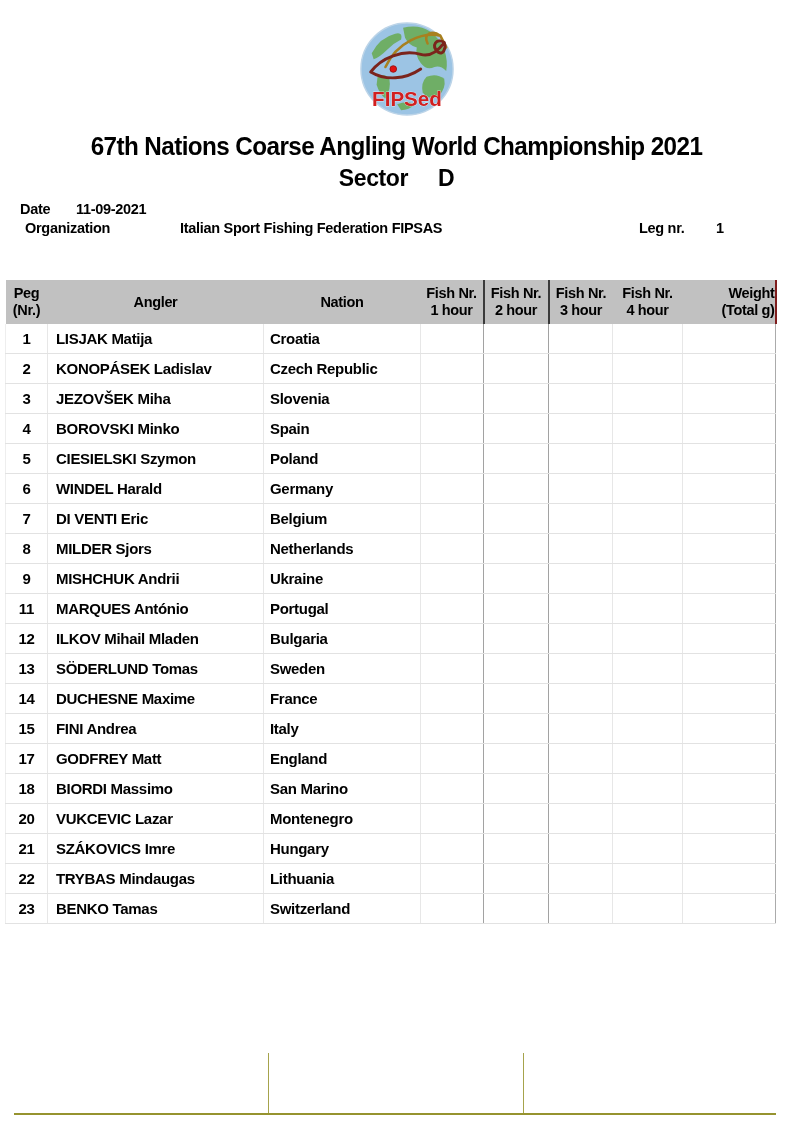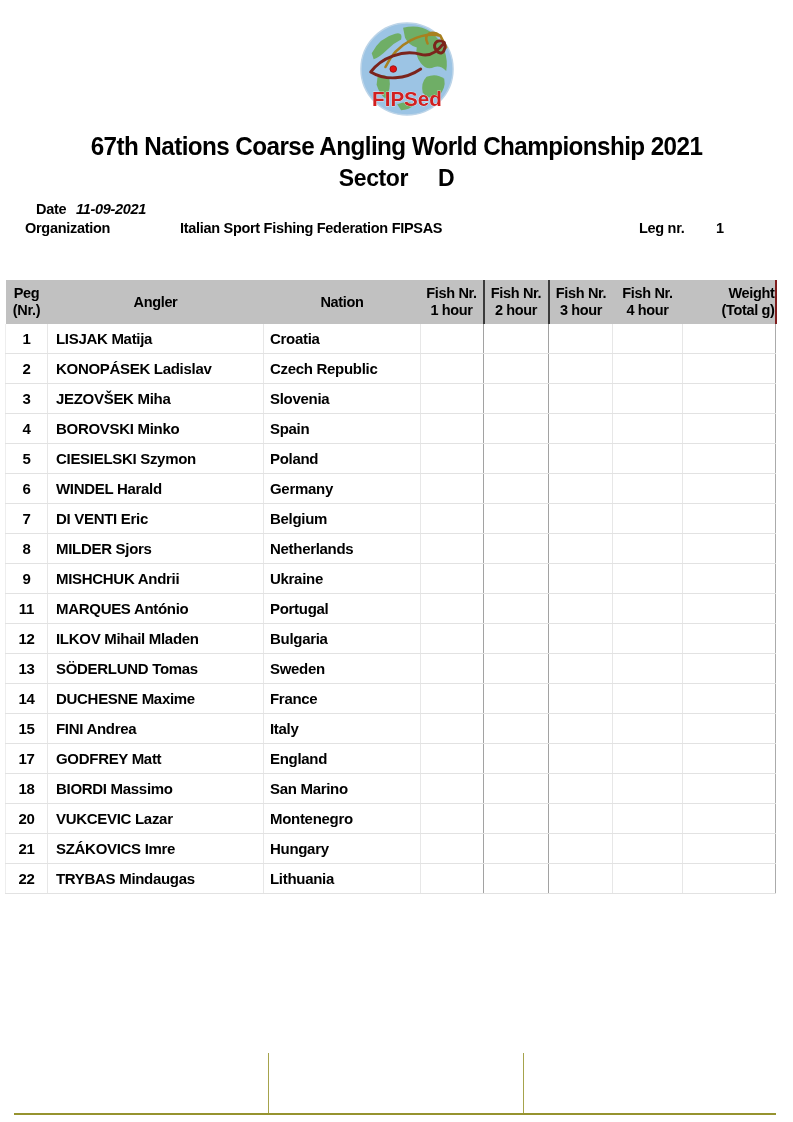--- a/index.html
+++ b/index.html
@@ -16,22 +16,22 @@
     font-size:25px;line-height:31px;letter-spacing:-0.6px;
     transform:scaleX(0.97);transform-origin:50% 0;white-space:nowrap;
   }
   .sector-line{
     position:absolute;top:165px;left:0;width:793px;text-align:center;
     font-size:23px;letter-spacing:-0.4px;
   }
   .sector-line .gap{display:inline-block;width:30px;}
   
   .meta{position:absolute;font-size:14.5px;letter-spacing:-0.3px;white-space:nowrap;}
-  .m-date-label{left:36px;top:201px;text-align:center;}
-  .m-date-value{left:76px;top:201px;font-style:italic;}
+  .m-date-label{left:20px;top:201px;text-align:center;}
+  .m-date-value{left:76px;top:201px;}
   .m-org-label{left:25px;top:220px;}
   .m-org-value{left:180px;top:220px;}
   .m-leg-label{left:639px;top:220px;}
   .m-leg-value{left:716px;top:220px;}
   
   table.results{
     position:absolute;left:5px;top:280px;width:770px;
     border-collapse:collapse;table-layout:fixed;border-radius:8px;
   }
   .results th{
@@ -302,18 +302,28 @@
       <tr>
         <td class="col-peg">22</td>
         <td class="col-angler">TRYBAS Mindaugas</td>
         <td class="col-nation">Lithuania</td>
         <td class="col-fish1"></td>
         <td class="col-fish2"></td>
         <td class="col-fish3"></td>
         <td class="col-fish4"></td>
         <td class="col-weight"></td>
       </tr>
+      <tr>
+        <td class="col-peg">23</td>
+        <td class="col-angler">BENKO Tamas</td>
+        <td class="col-nation">Switzerland</td>
+        <td class="col-fish1"></td>
+        <td class="col-fish2"></td>
+        <td class="col-fish3"></td>
+        <td class="col-fish4"></td>
+        <td class="col-weight"></td>
+      </tr>
     </tbody>
 </table>
 
 <div class="sig-v one"></div>
 <div class="sig-v two"></div>
 <div class="sig-h"></div>
 
 </body></html>

